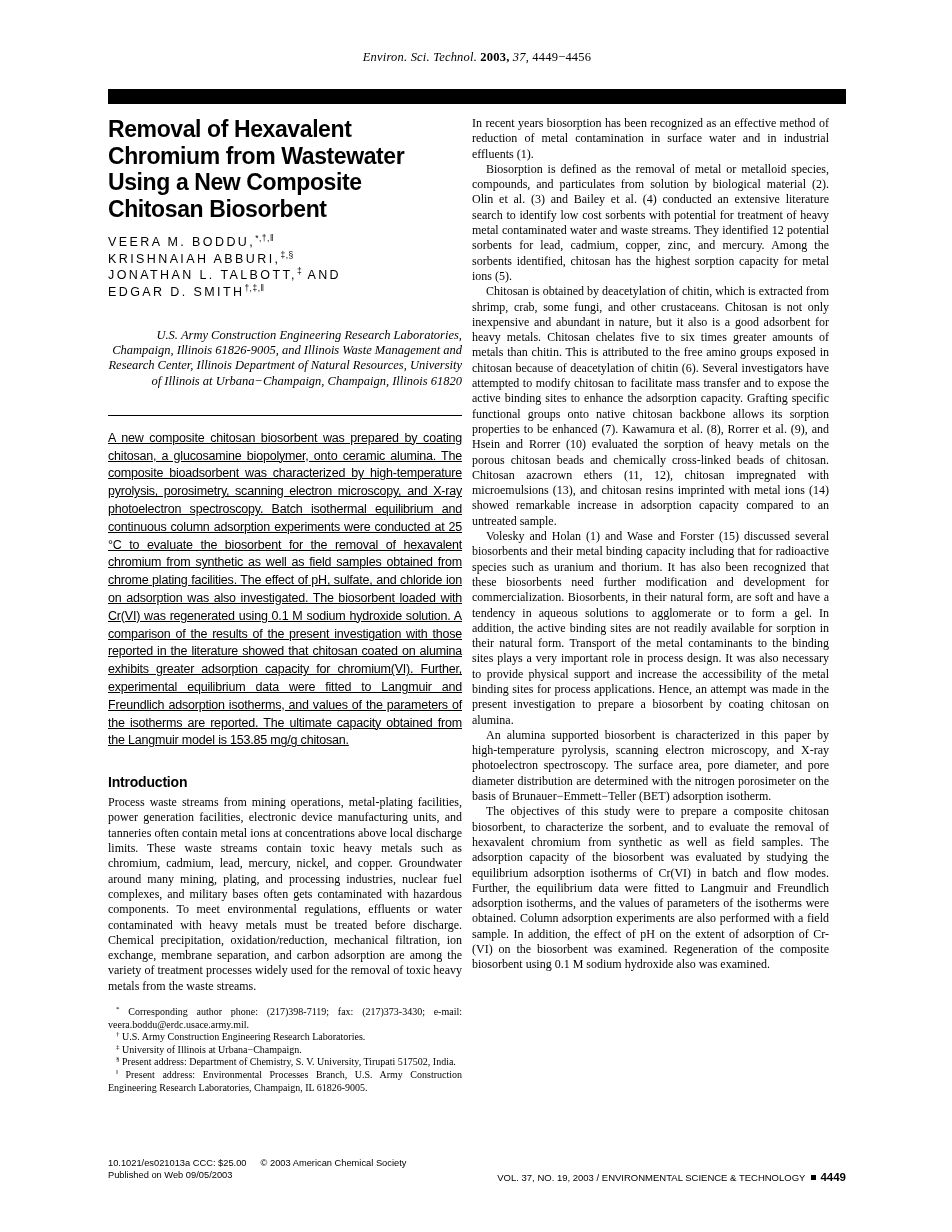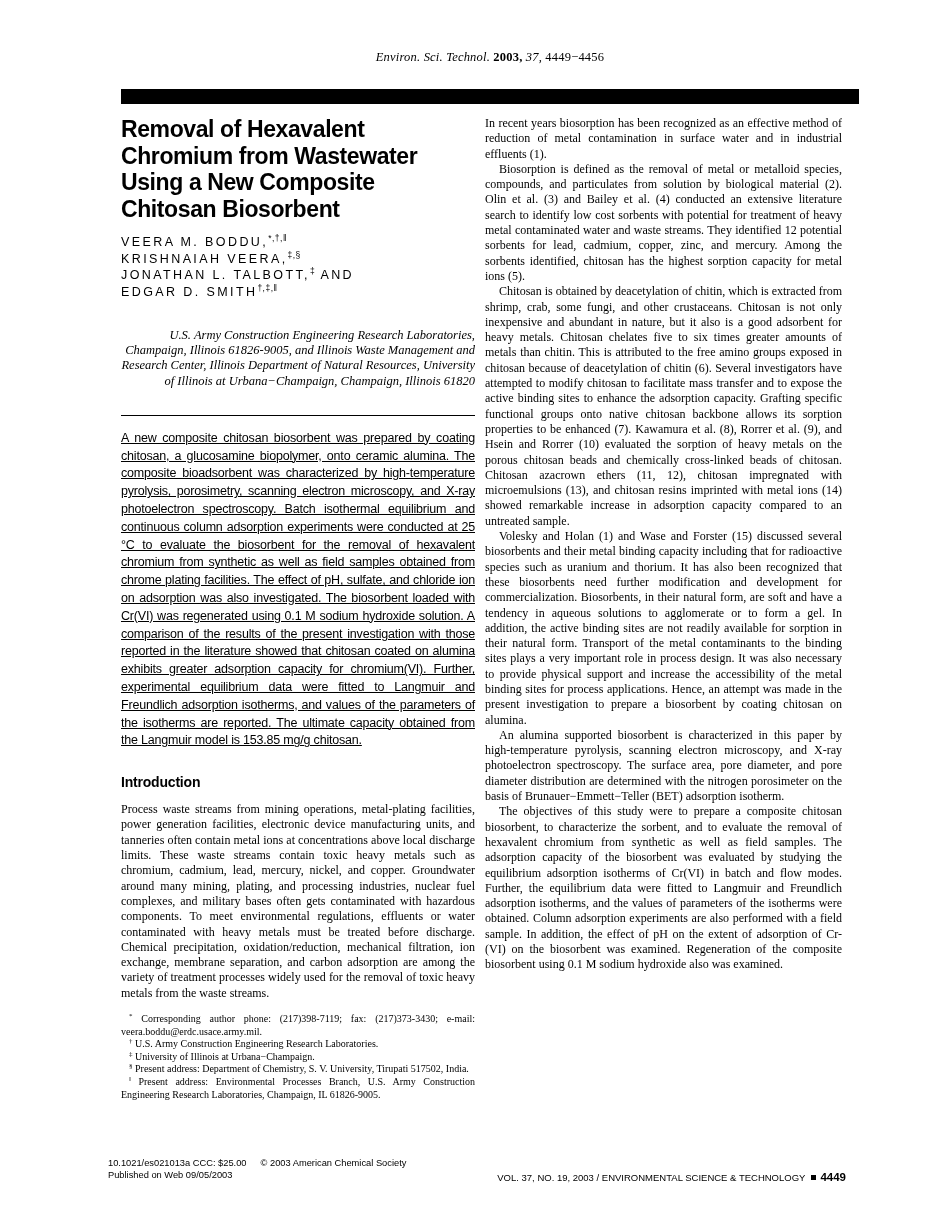--- a/index.html
+++ b/index.html
@@ -9,21 +9,21 @@
     width: 952px;
     height: 1232px;
     margin: 0 auto;
     background: #ffffff;
     color: #000;
     overflow: hidden;
     font-family: "Liberation Serif", serif;
   }
   .content {
     position: absolute;
-    left: 121px;
+    left: 108px;
     top: 50px;
     width: 738px;
   }
   
   .running-head {
     text-align: center;
     font-size: 12.5px;
     letter-spacing: 0.2px;
     font-family: "Liberation Serif", serif;
   }
@@ -98,21 +98,21 @@
     font-weight: bold;
     font-size: 14px;
     letter-spacing: -0.2px;
   }
   
   .body-par {
     font-size: 12px;
     line-height: 15.3px;
     text-align: justify;
   }
-  .col-left .body-par { margin-top: 12px; }
+  .col-left .body-par { margin-top: 5px; }
   .indent { text-indent: 14px; }
   
   .footnotes {
     margin-top: 12px;
     font-size: 10px;
     line-height: 12.6px;
     text-align: justify;
   }
   .footnote { text-indent: 8px; }
   .footnote sup { font-size: 7px; line-height: 0; }
@@ -170,21 +170,21 @@
 
       <div class="col-left">
 
         <h1 class="article-title">Removal of Hexavalent Chromium from Wastewater Using a New Composite Chitosan Biosorbent</h1>
 
         <div class="authors">
           <div class="author-line">
             <span>VEERA M. BODDU,</span><sup>*,†,‖</sup><span></span>
           </div>
           <div class="author-line">
-            <span>KRISHNAIAH VEERA,</span><sup>‡,§</sup><span></span>
+            <span>KRISHNAIAH ABBURI,</span><sup>‡,§</sup><span></span>
           </div>
           <div class="author-line">
             <span>JONATHAN L. TALBOTT,</span><sup>‡</sup><span> AND</span>
           </div>
           <div class="author-line">
             <span>EDGAR D. SMITH</span><sup>†,‡,‖</sup><span></span>
           </div>
         </div>
 
         <div class="affiliation">U.S. Army Construction Engineering Research Laboratories, Champaign, Illinois 61826-9005, and Illinois Waste Management and Research Center, Illinois Department of Natural Resources, University of Illinois at Urbana−Champaign, Champaign, Illinois 61820</div>

